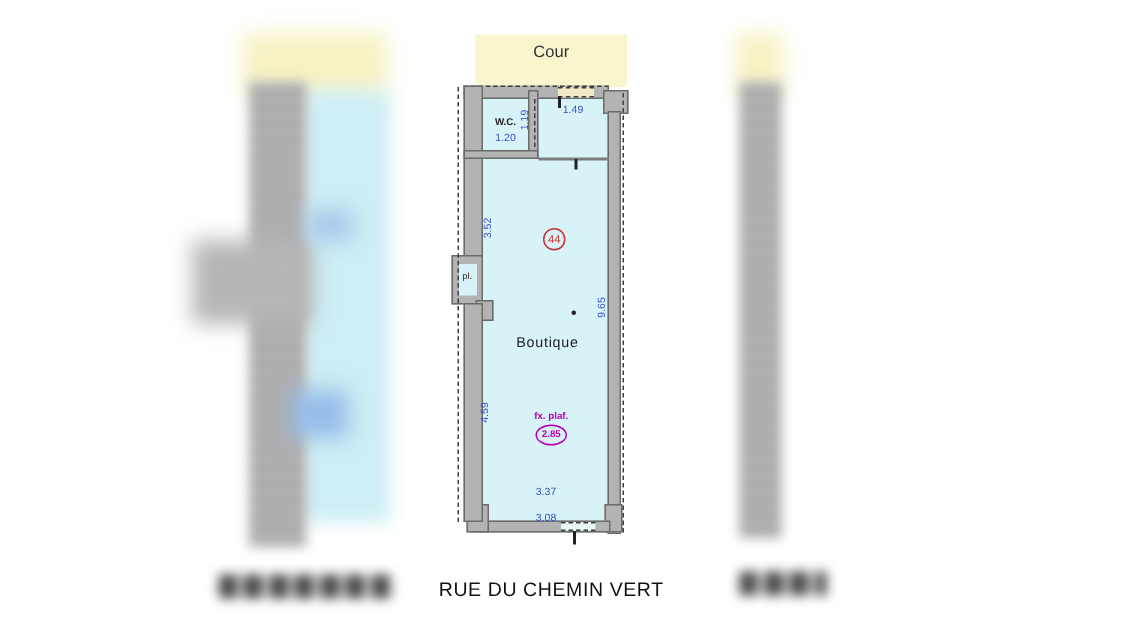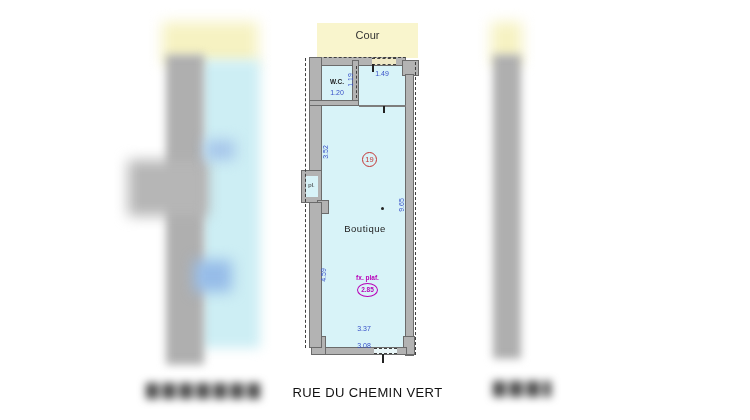--- a/index.html
+++ b/index.html
@@ -90,21 +90,21 @@
     <div class="abs tick" style="left:382px;top:354px;width:2px;height:9px;"></div>
     <div class="abs innerline" style="left:359px;top:105px;width:47px;height:2px;"></div>
     <div class="abs tick" style="left:383px;top:106px;width:2px;height:7px;"></div>
     <div class="abs dot" style="left:381px;top:207px;width:3px;height:3px;"></div>
 
     <div class="abs lbl cour-lbl" style="left:317px;top:29px;width:101px;">Cour</div>
     <div class="abs lbl wc-lbl" style="left:322px;top:78px;width:30px;">W.C.</div>
     <div class="abs dim" style="left:322px;top:88px;width:30px;">1.20</div>
     <div class="abs dim vdim" style="left:337px;top:75px;width:28px;height:10px;">1.19</div>
     <div class="abs dim" style="left:368px;top:69px;width:28px;">1.49</div>
-    <div class="abs lot" style="left:362px;top:152px;width:15px;height:15px;">19</div>
+    <div class="abs lot" style="left:362px;top:152px;width:15px;height:15px;">44</div>
     <div class="abs dim vdim" style="left:312px;top:147px;width:28px;height:10px;">3.52</div>
     <div class="abs lbl pl-lbl" style="left:303px;top:182px;width:17px;">pl.</div>
     <div class="abs dim vdim" style="left:388px;top:200px;width:28px;height:10px;">9.65</div>
     <div class="abs lbl room-lbl" style="left:334px;top:224px;width:62px;">Boutique</div>
     <div class="abs dim vdim" style="left:310px;top:270px;width:28px;height:10px;">4.59</div>
     <div class="abs mag fxplaf" style="left:351px;top:273px;width:33px;">fx. plaf.</div>
     <div class="abs mag ellipse" style="left:357px;top:283px;width:21px;height:14px;">2.85</div>
     <div class="abs dim" style="left:350px;top:324px;width:28px;">3.37</div>
     <div class="abs dim" style="left:350px;top:341px;width:28px;">3.08</div>
   </div>

